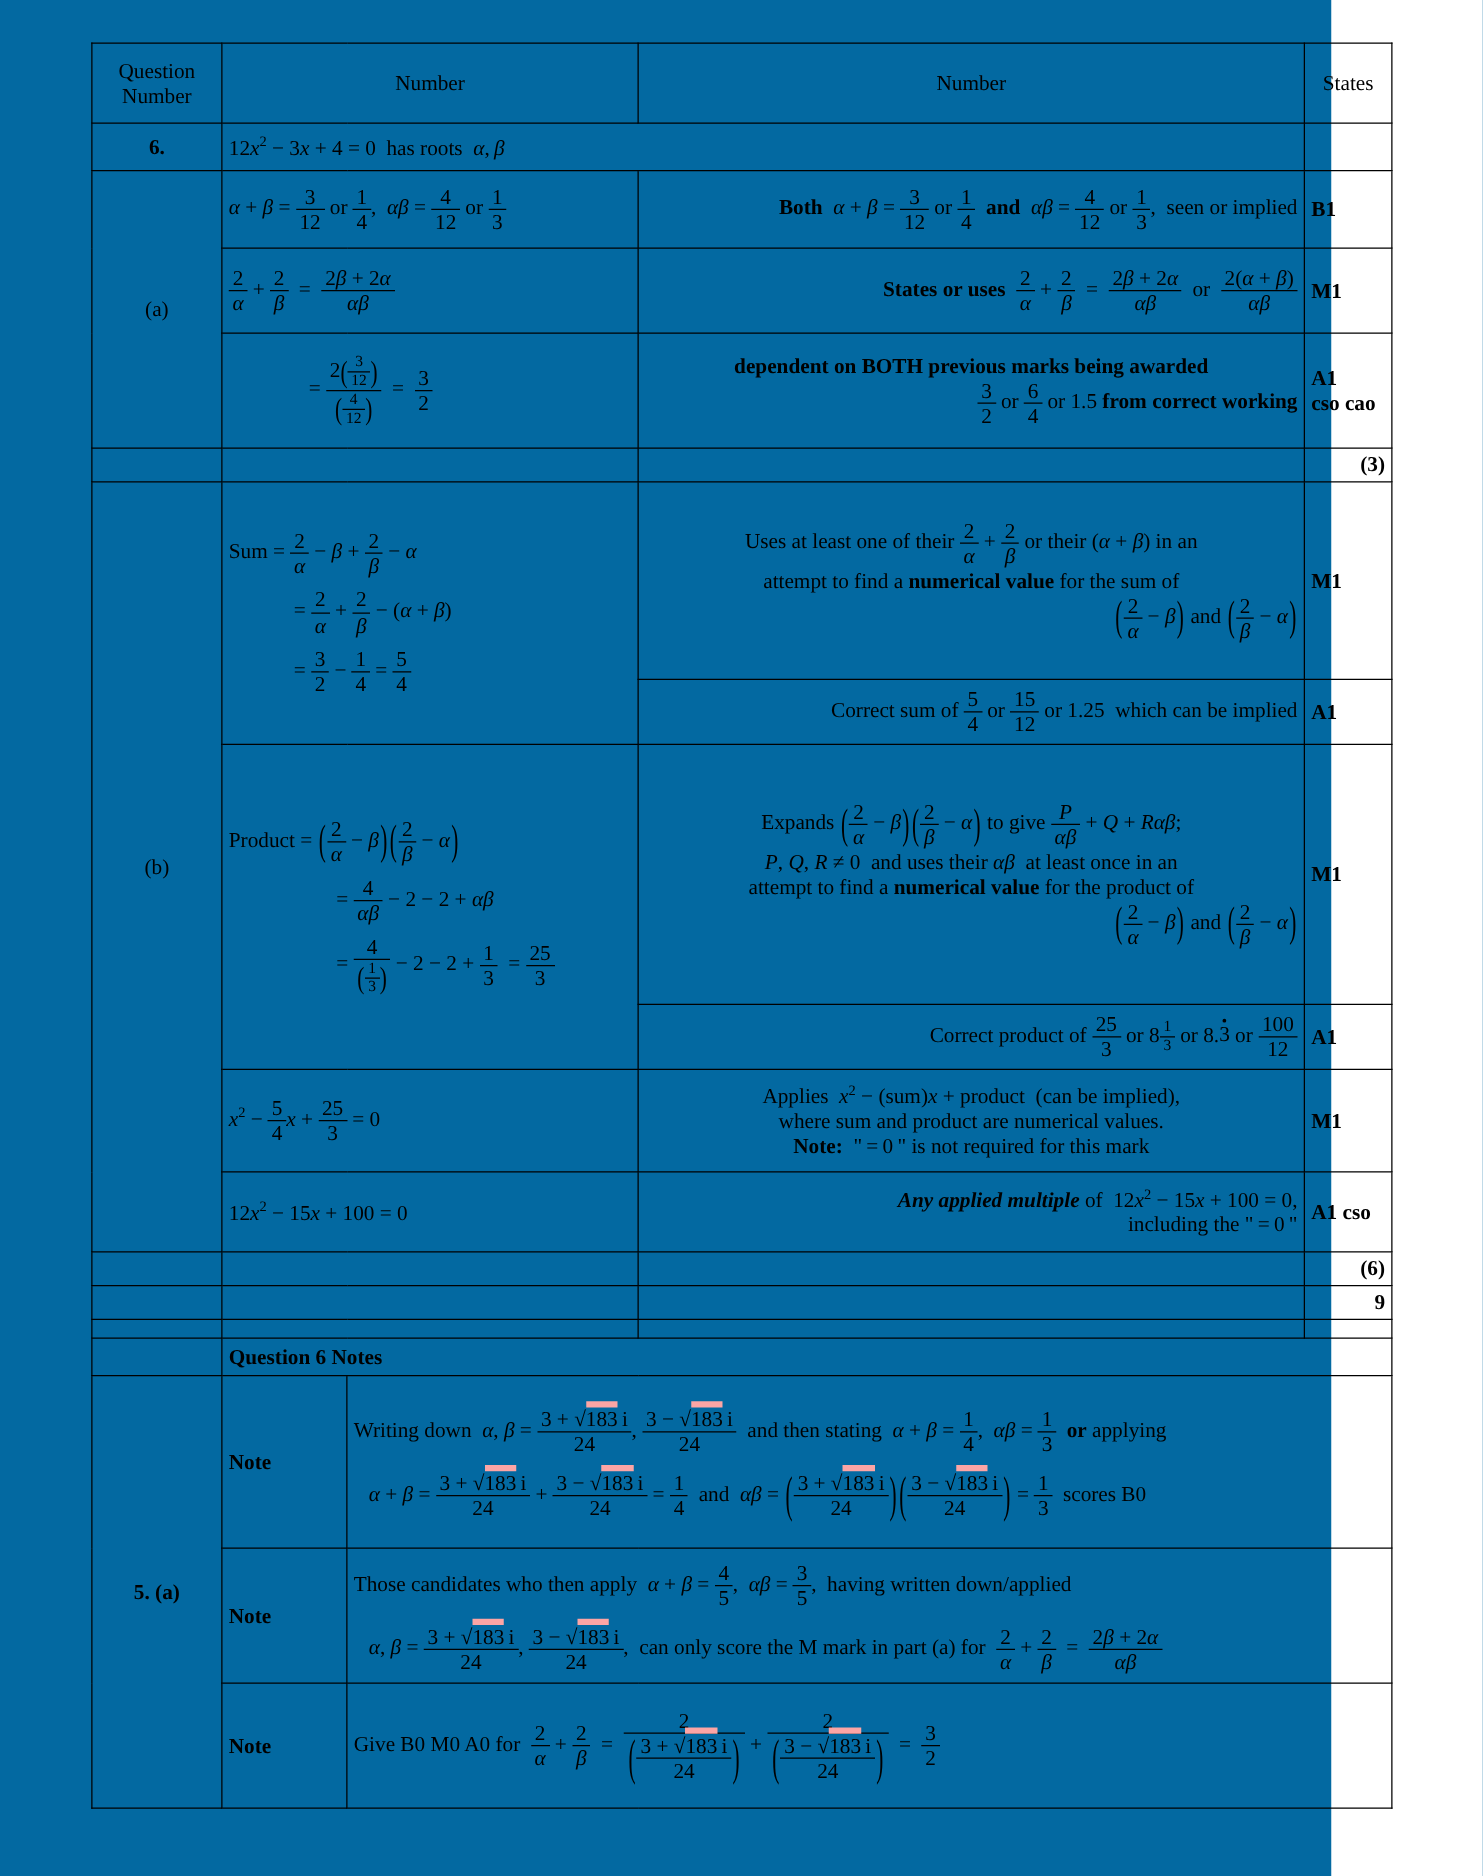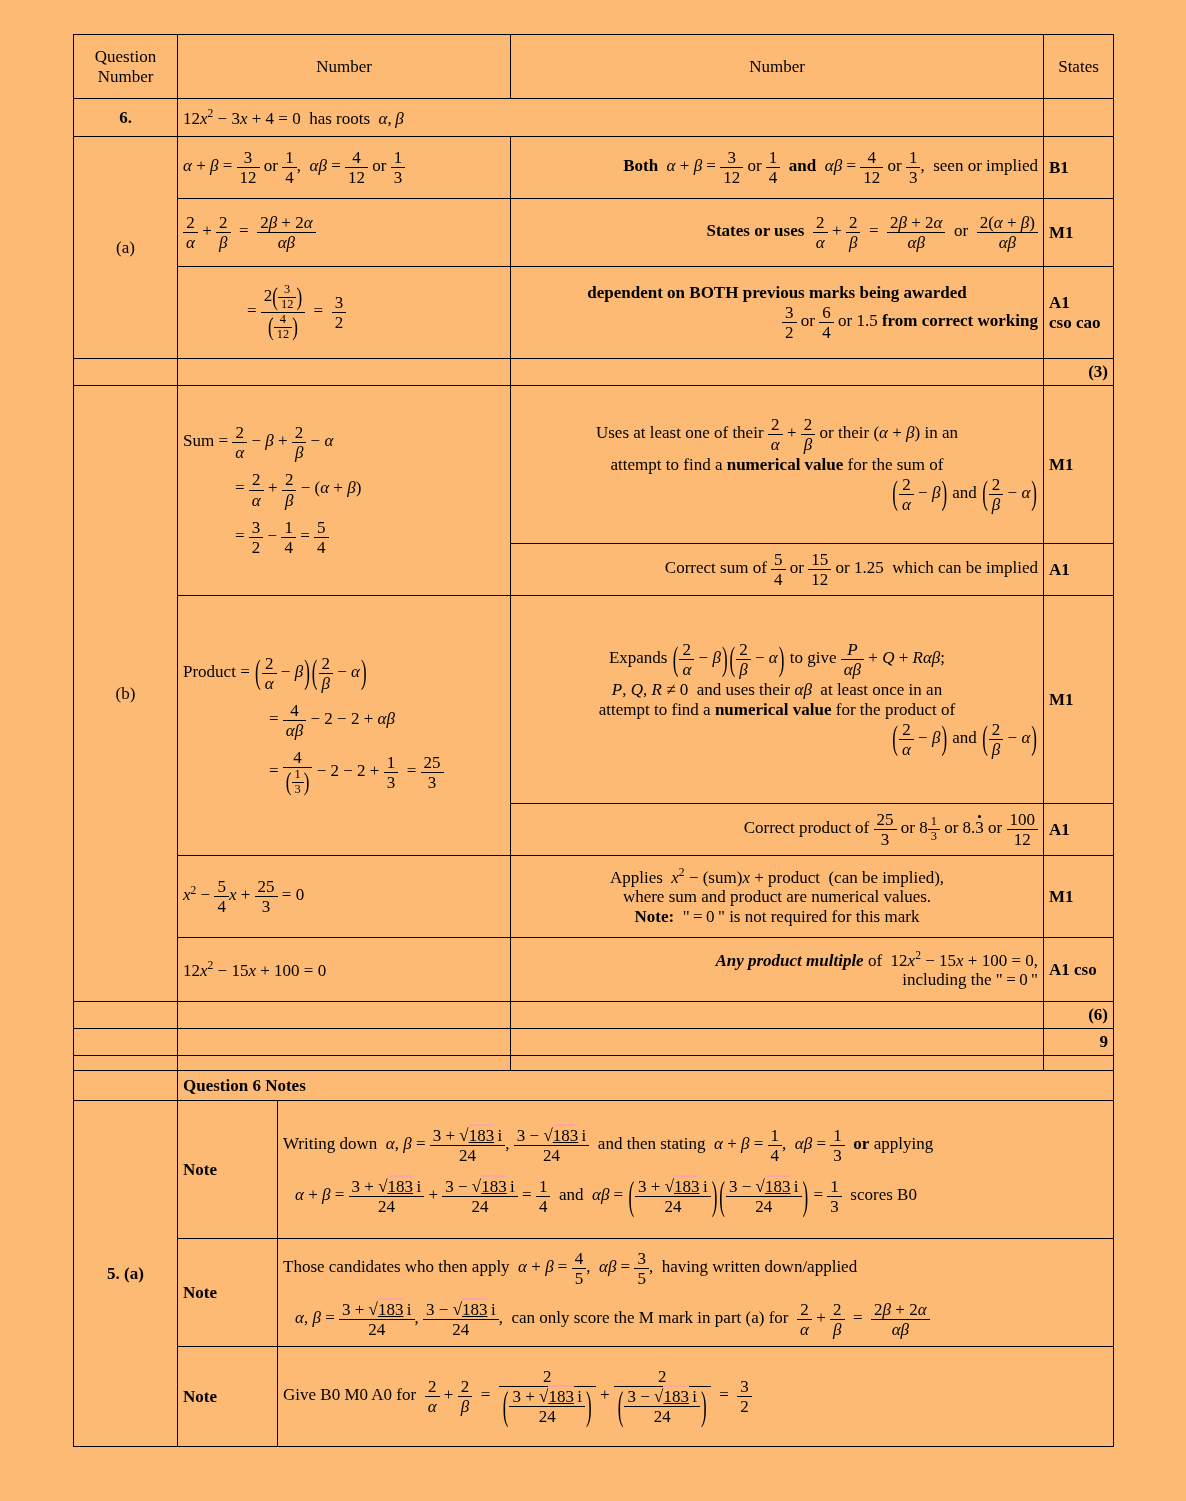--- a/index.html
+++ b/index.html
@@ -1,17 +1,17 @@
 <!DOCTYPE html>
 <html><head>
 <meta charset="utf-8">
 <style>
   html,body{margin:0;padding:0;background:#ffffff;}
   body{font-family:"Liberation Serif","DejaVu Serif",serif;color:#000;}
-  .page{width:1186px;min-height:1501px;box-sizing:border-box;padding:34px 73px 40px 73px;background:#fdba74;}
+  .page{width:1065px;min-height:1501px;box-sizing:border-box;padding:34px 73px 40px 73px;background:#0369a1;}
   table.ms{border-collapse:collapse;width:1040px;table-layout:fixed;font-size:17px;}
   .ms th,.ms td{border:1px solid #000;vertical-align:middle;padding:3px 5px;}
   .ms th{font-weight:normal;text-align:center;}
   .qc{text-align:center;vertical-align:top;padding-top:7px;}
   .sc{text-align:left;padding-left:13px;}
   .nc{text-align:right;padding:4px 9px;margin-left:28px;}
   .cc{}
   .mk{text-align:left;padding-left:9px;font-weight:bold;}
   .mt{text-align:right;font-weight:bold;padding-right:5px;}
   .ntc{text-align:left;padding:5px 10px;}
@@ -24,21 +24,21 @@
   .inda{margin-left:64px;}
   .f,.fs{display:inline-block;vertical-align:middle;text-align:center;}
   .f>.n,.f>.d,.fs>.n,.fs>.d{display:block;padding:0 3px;line-height:1.12;}
   .f>.d,.fs>.d{border-top:1px solid #000;}
   .fs{font-size:73%;}
   sup{font-size:68%;}
   .bp,.bp1,.bp2{display:inline-block;vertical-align:middle;font-weight:300;}
   .bp{transform:scaleY(2.0);padding:0 1px;}
   .bp1{transform:scaleY(1.45);}
   .bp2{transform:scaleY(2.35);padding:0 1px;}
-  .rad{border-top:2px solid #fca5a5;text-decoration:underline;}
+  .rad{border-top:5px solid #fca5a5;}
   .rdot{position:relative;display:inline-block;}
   .rdot::after{content:"";position:absolute;left:50%;top:-3px;width:3px;height:3px;margin-left:-2px;border-radius:50%;background:#000;}
 </style>
 </head>
 <body>
 
 <div class="page">
   <table class="ms">
     <colgroup>
       <col style="width:104px">
@@ -131,21 +131,21 @@
       <td class="nc">
             <div class="tc">Applies&nbsp; <i>x</i><sup>2</sup> − (sum)<i>x</i> + product&nbsp; (can be implied),</div>
             <div class="tc">where sum and product are numerical values.</div>
             <div class="tc"><b>Note:</b> &nbsp;" = 0 " is not required for this mark</div>
           </td>
       <td class="mk">M1</td>
     </tr>
     <tr style="height:64px">
       <td colspan="2" class="sc">12<i>x</i><sup>2</sup> − 15<i>x</i> + 100 = 0</td>
       <td class="nc">
-            <div><b><i>Any product multiple</i></b> of&nbsp; 12<i>x</i><sup>2</sup> − 15<i>x</i> + 100 = 0,</div>
+            <div><b><i>Any applied multiple</i></b> of&nbsp; 12<i>x</i><sup>2</sup> − 15<i>x</i> + 100 = 0,</div>
             <div>including the " = 0 "</div>
           </td>
       <td class="mk">A1 <b>cso</b></td>
     </tr>
     <tr style="height:24px">
       <td class="qc"></td>
       <td colspan="2" class="sc"></td>
       <td class="nc"></td>
       <td class="mt">(6)</td>
     </tr>

